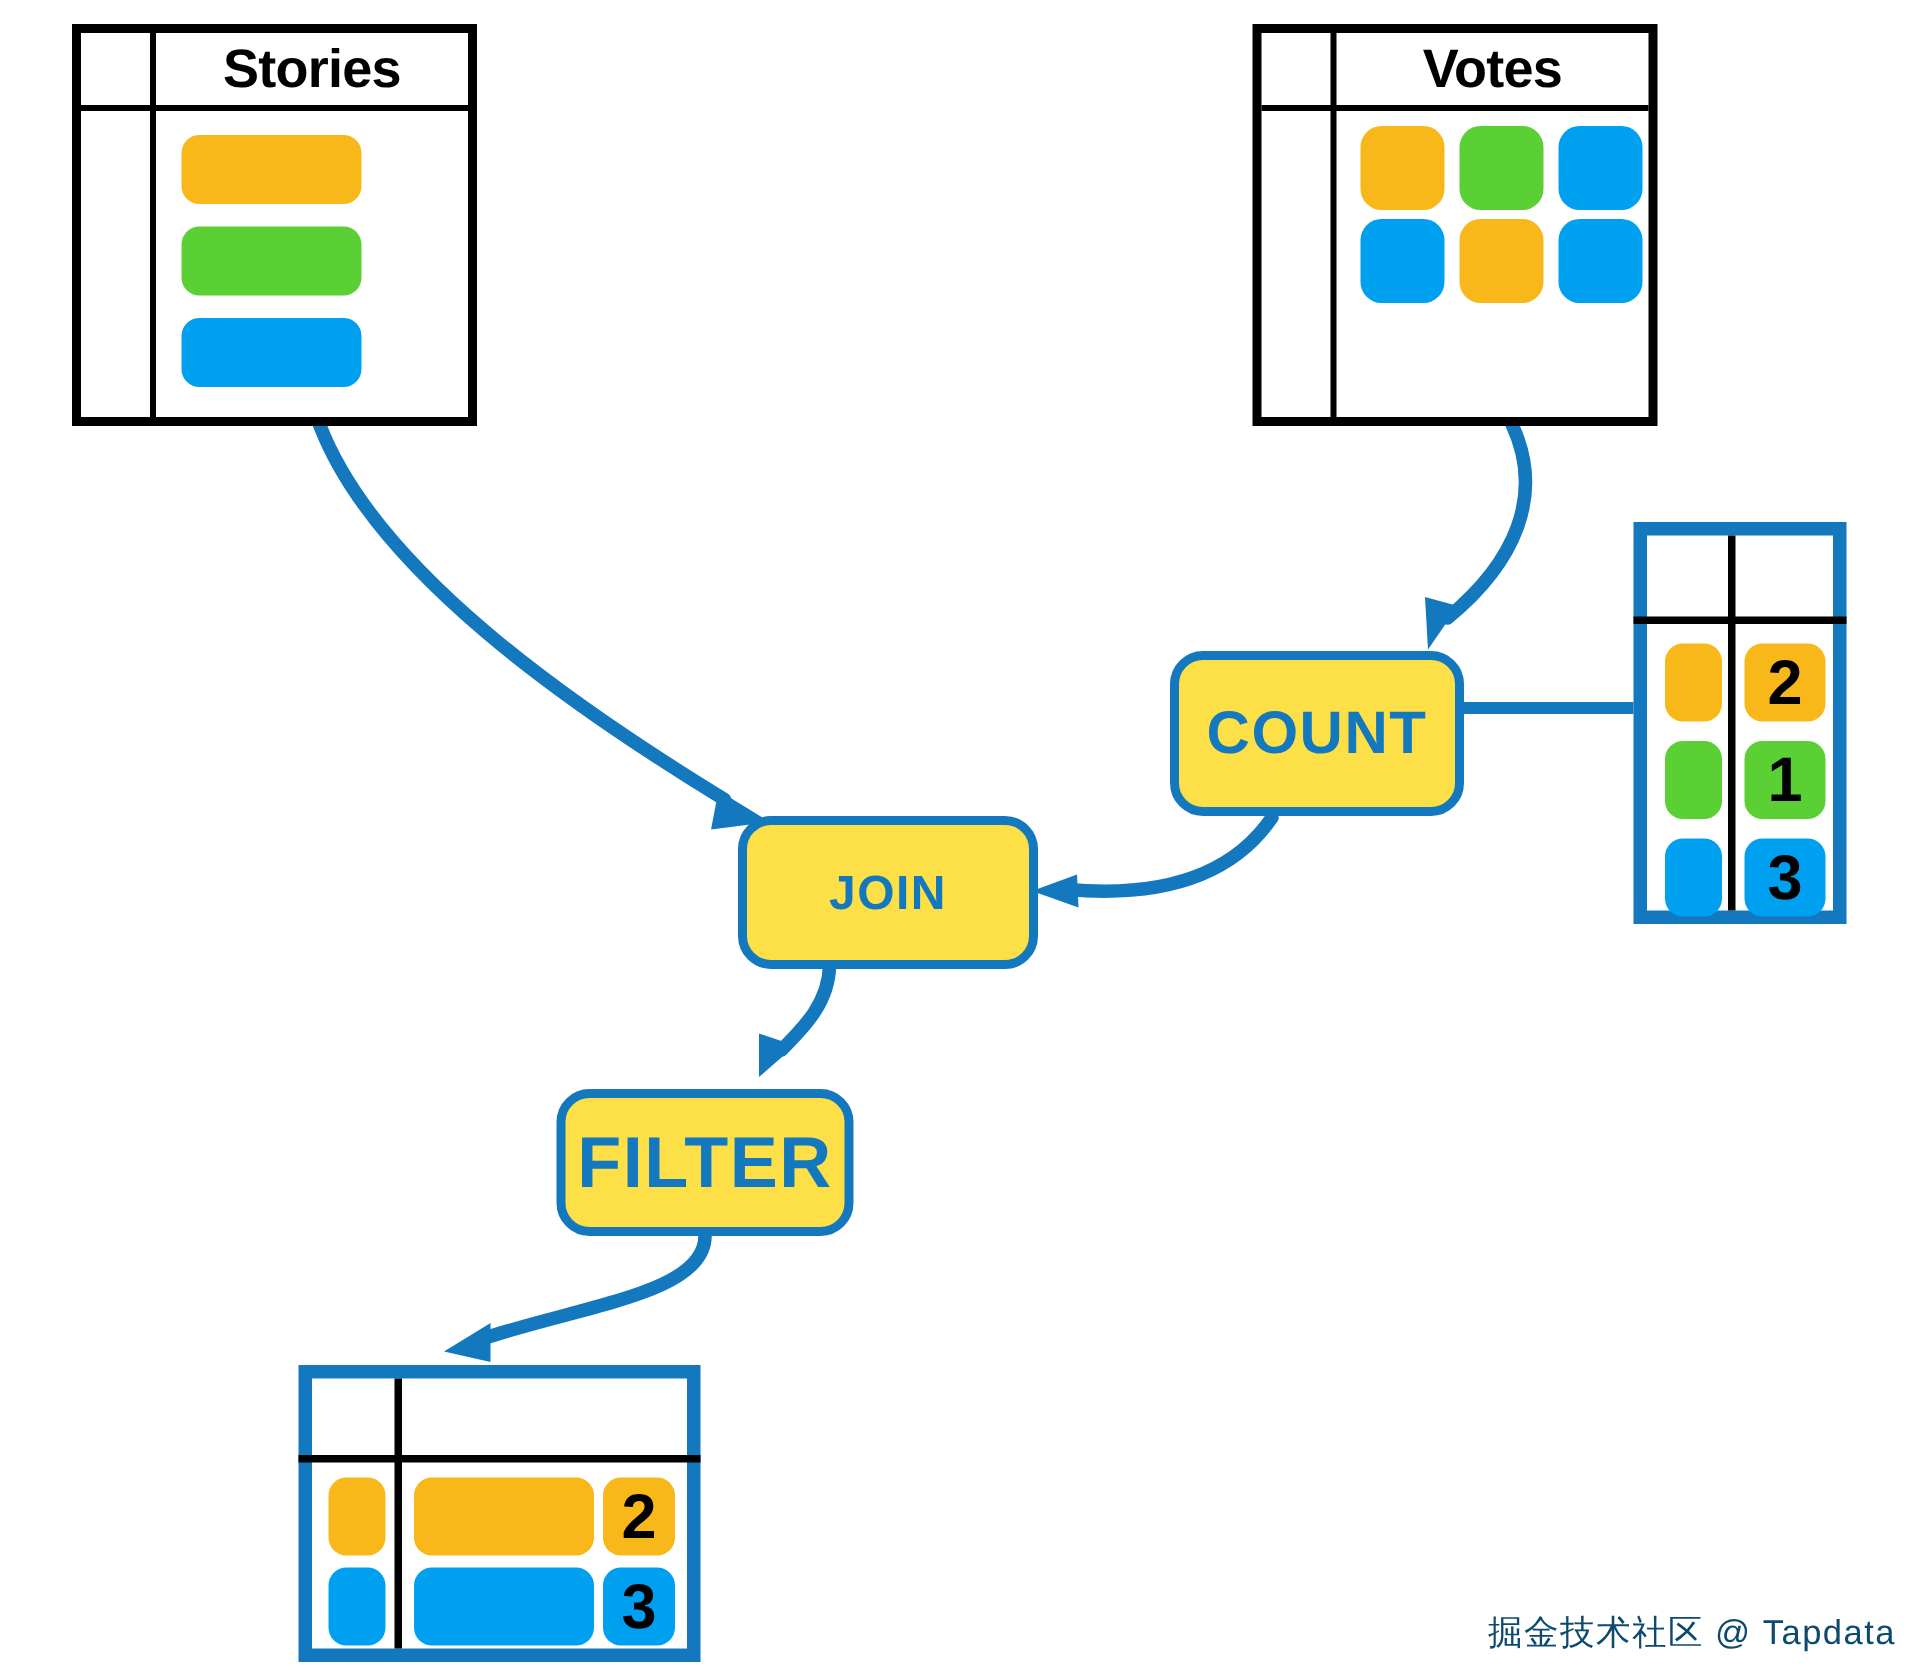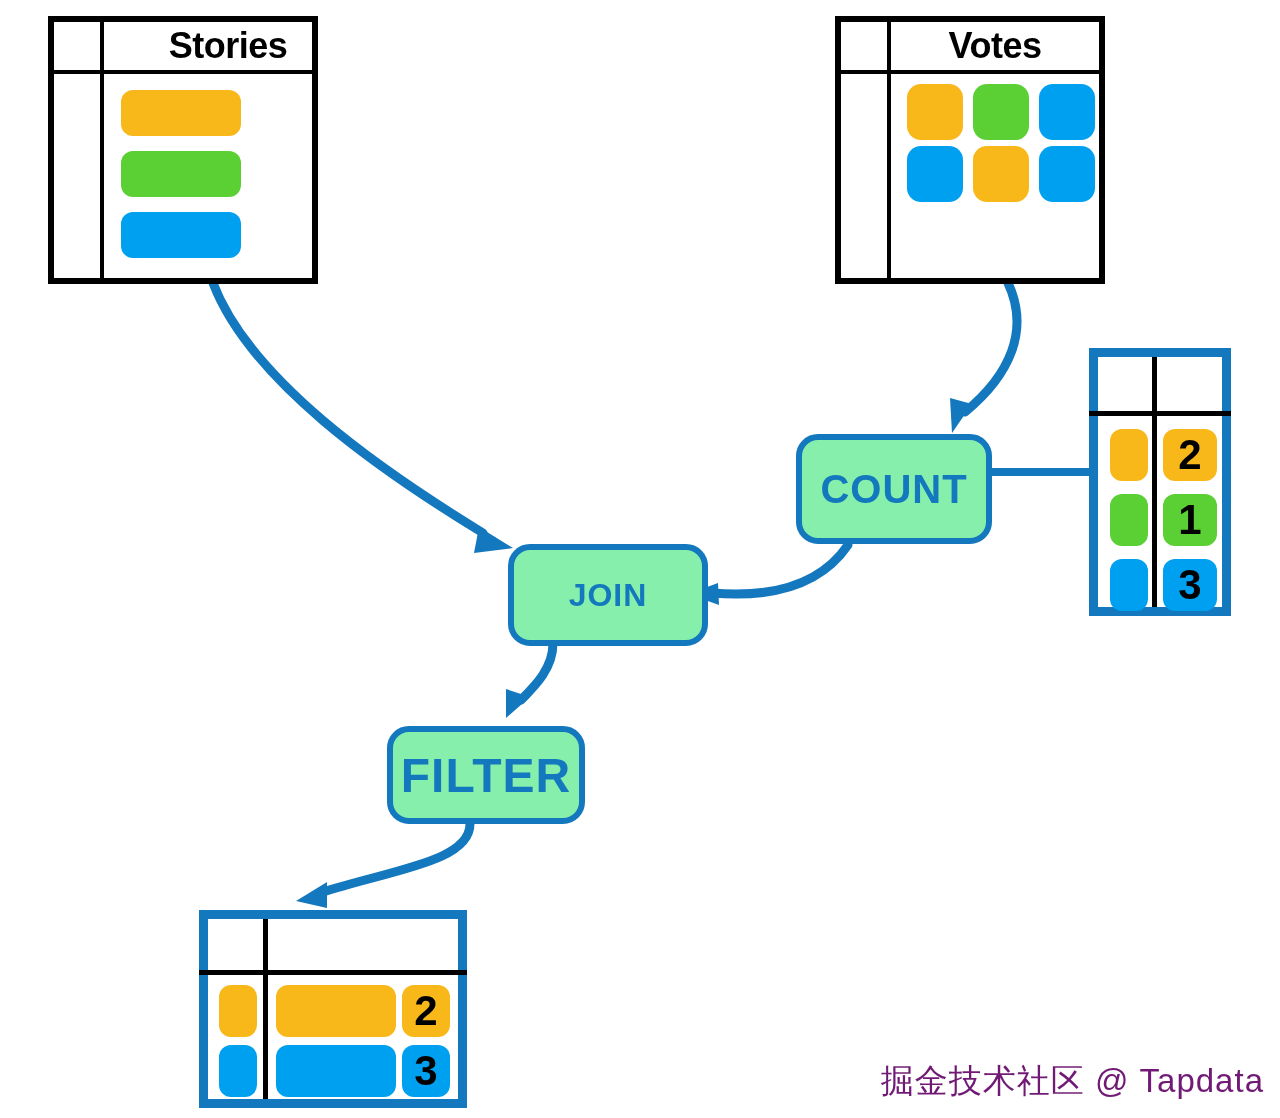--- a/index.html
+++ b/index.html
@@ -83,49 +83,48 @@
   .res-table .vline {
     position: absolute;
     top: 0; bottom: 0;
     width: 5px;
     background: #000000;
   }
 
   
   .op-node {
     position: absolute;
-    background: #86efac;
+    background: #fde047;
     border: 6px solid #1378be;
     border-radius: 22px;
     box-sizing: border-box;
     display: flex;
     align-items: center;
     justify-content: center;
     color: #1378be;
     font-weight: bold;
     letter-spacing: 1px;
-    margin-left: 16px;
   }
 
   
   #arrows {
     position: absolute;
     left: 0; top: 0;
     width: 1280px;
     height: 1118px;
     pointer-events: none;
   }
 
   
   #watermark {
     position: absolute;
     right: 16px;
     bottom: 14px;
-    font-size: 33px;
-    color: #701a75;
+    font-size: 23px;
+    color: #0c4a6e;
     letter-spacing: 1px;
     white-space: nowrap;
   }
 </style>
 </head>
 <body>
 
 <div id="canvas">
 
   <svg id="arrows" viewBox="0 0 1280 1118">
@@ -156,21 +155,21 @@
 
     <g>
       <path d="M 470 824 C 470 862 390 870 320 893" fill="none" stroke="#1378be" stroke-width="9" stroke-linecap="round"></path>
       <polygon points="327,882 296,901 327,908" fill="#1378be"></polygon>
     </g>
   </svg>
 
   <div class="src-table" style="left:48px; top:16px; width:270px; height:268px;">
     <div class="hdr-row"></div>
     <div class="vline" style="left:46px;"></div>
-    <div class="hdr-title" style="left:50px; width:208px;padding-left:20px;">Stories</div>
+    <div class="hdr-title" style="left:50px; width:208px;">Stories</div>
 
     <div class="pill" style="left:67px; top:68px; width:120px; height:46px; background:#f8b81a;"></div>
     <div class="pill" style="left:67px; top:129px; width:120px; height:46px; background:#5bd035;"></div>
     <div class="pill" style="left:67px; top:190px; width:120px; height:46px; background:#00a0f0;"></div>
   </div>
 
   <div class="src-table" style="left:835px; top:16px; width:270px; height:268px;">
     <div class="hdr-row"></div>
     <div class="vline" style="left:46px;"></div>
     <div class="hdr-title" style="left:50px; width:208px;">Votes</div>

